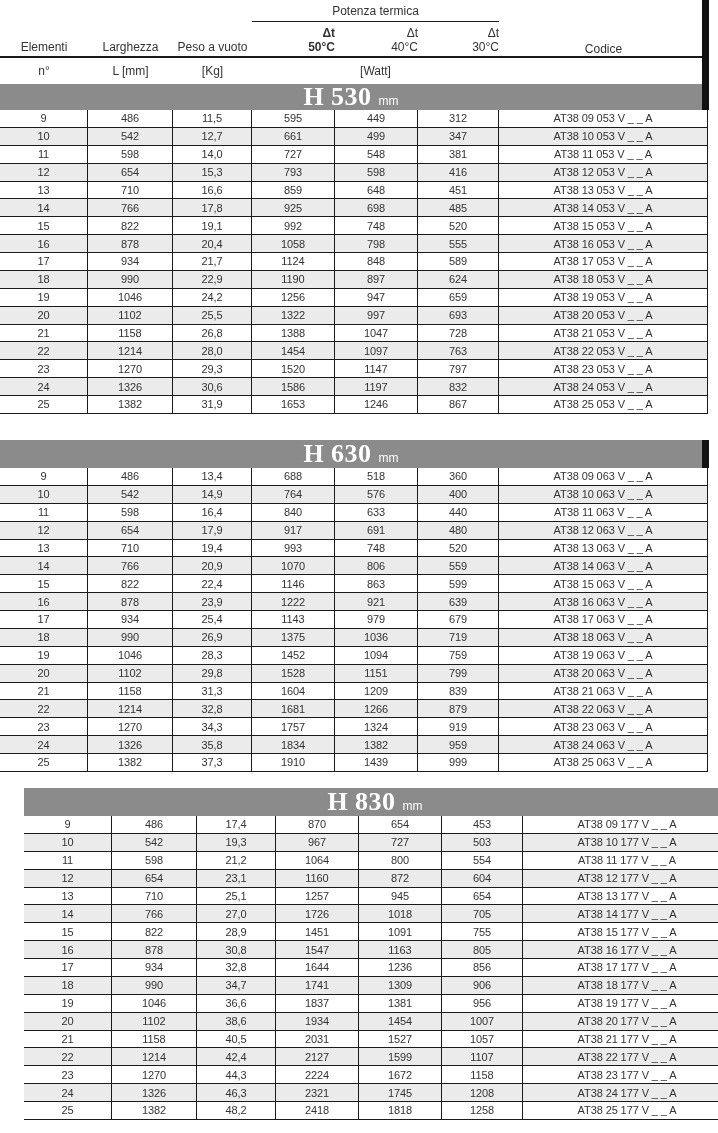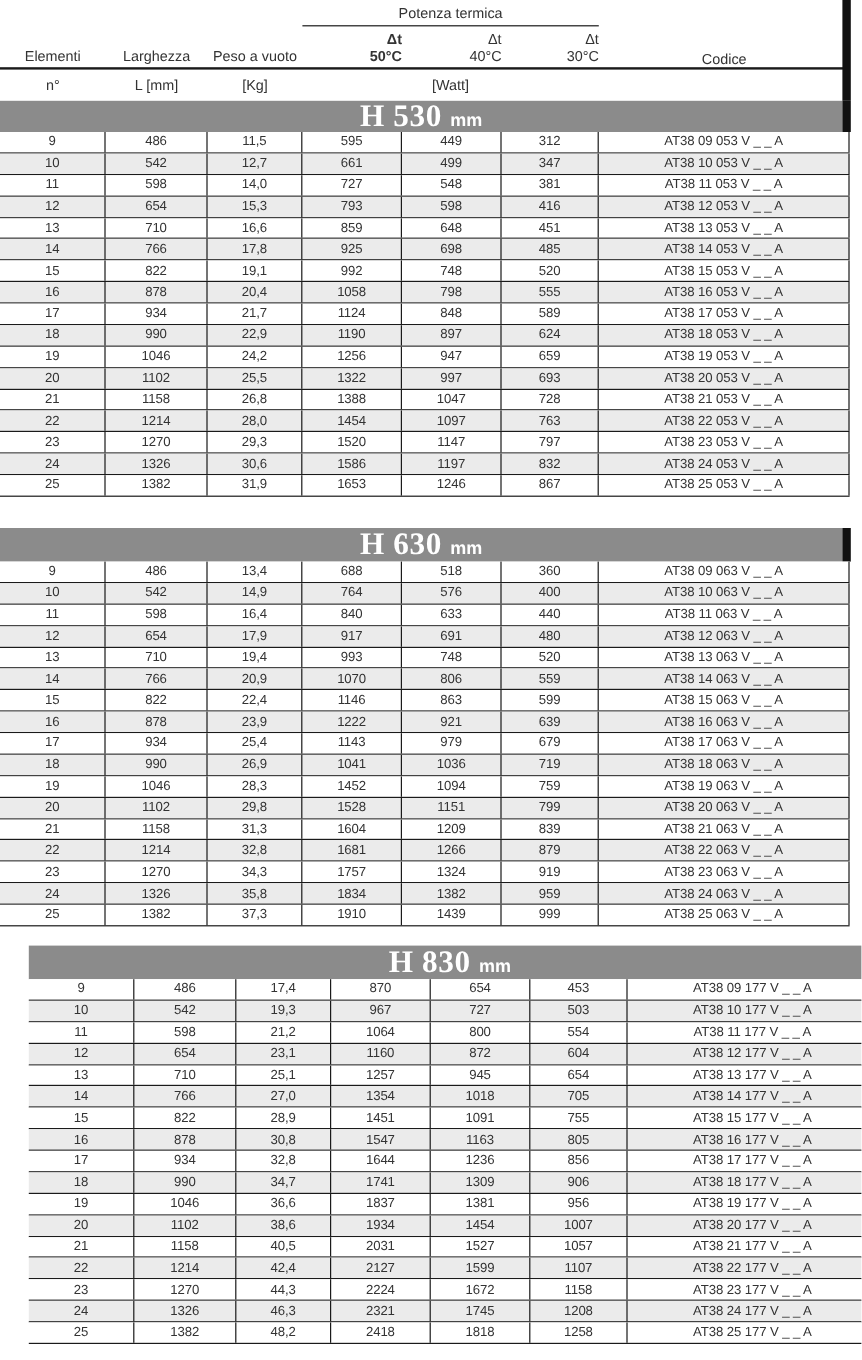--- a/index.html
+++ b/index.html
@@ -36,21 +36,21 @@
 
   
   .size-section{width:709px;}
   .banner{display:flex;width:709px;}
   .banner-body{
     flex:1;background:var(--banner-bg,#8b8b8b);
     display:flex;align-items:center;justify-content:center;
   }
   .banner-text{display:flex;align-items:baseline;gap:7px;color:var(--banner-text,#fff);}
   .banner-title{font-size:26px;font-weight:bold;letter-spacing:0.5px;font-family:Liberation Serif, serif;}
-  .banner-unit{font-size:15px;font-weight:bold;}
+  .banner-unit{font-size:12px;font-weight:normal;}
   .banner-spine{width:7px;background:#111;}
   .size-section:nth-child(1) .banner{height:26px;}
   .size-section:nth-child(2) .banner{height:28px;}
   .size-section:nth-child(3) .banner{height:28px;}
   .size-section:nth-child(2){margin-top:26px;}
   .size-section:nth-child(3){margin-top:16px;padding-left:24px;}
 
   
   .rows{display:flex;flex-direction:column;width:708px;height:304px;}
   .row{flex:1;display:flex;border-bottom:1px solid var(--border,#1a1a1a);box-sizing:border-box;background:#fff;}
@@ -363,21 +363,21 @@
             <div class="cell c2">25,4</div>
             <div class="cell c3">1143</div>
             <div class="cell c4">979</div>
             <div class="cell c5">679</div>
             <div class="cell c6">AT38 17 063 V _ _ A</div>
           </div>
           <div class="row alt">
             <div class="cell c0">18</div>
             <div class="cell c1">990</div>
             <div class="cell c2">26,9</div>
-            <div class="cell c3">1041</div>
+            <div class="cell c3">1375</div>
             <div class="cell c4">1036</div>
             <div class="cell c5">719</div>
             <div class="cell c6">AT38 18 063 V _ _ A</div>
           </div>
           <div class="row">
             <div class="cell c0">19</div>
             <div class="cell c1">1046</div>
             <div class="cell c2">28,3</div>
             <div class="cell c3">1452</div>
             <div class="cell c4">1094</div>
@@ -493,21 +493,21 @@
             <div class="cell c2">25,1</div>
             <div class="cell c3">1257</div>
             <div class="cell c4">945</div>
             <div class="cell c5">654</div>
             <div class="cell c6">AT38 13 177 V _ _ A</div>
           </div>
           <div class="row alt">
             <div class="cell c0">14</div>
             <div class="cell c1">766</div>
             <div class="cell c2">27,0</div>
-            <div class="cell c3">1354</div>
+            <div class="cell c3">1726</div>
             <div class="cell c4">1018</div>
             <div class="cell c5">705</div>
             <div class="cell c6">AT38 14 177 V _ _ A</div>
           </div>
           <div class="row">
             <div class="cell c0">15</div>
             <div class="cell c1">822</div>
             <div class="cell c2">28,9</div>
             <div class="cell c3">1451</div>
             <div class="cell c4">1091</div>

